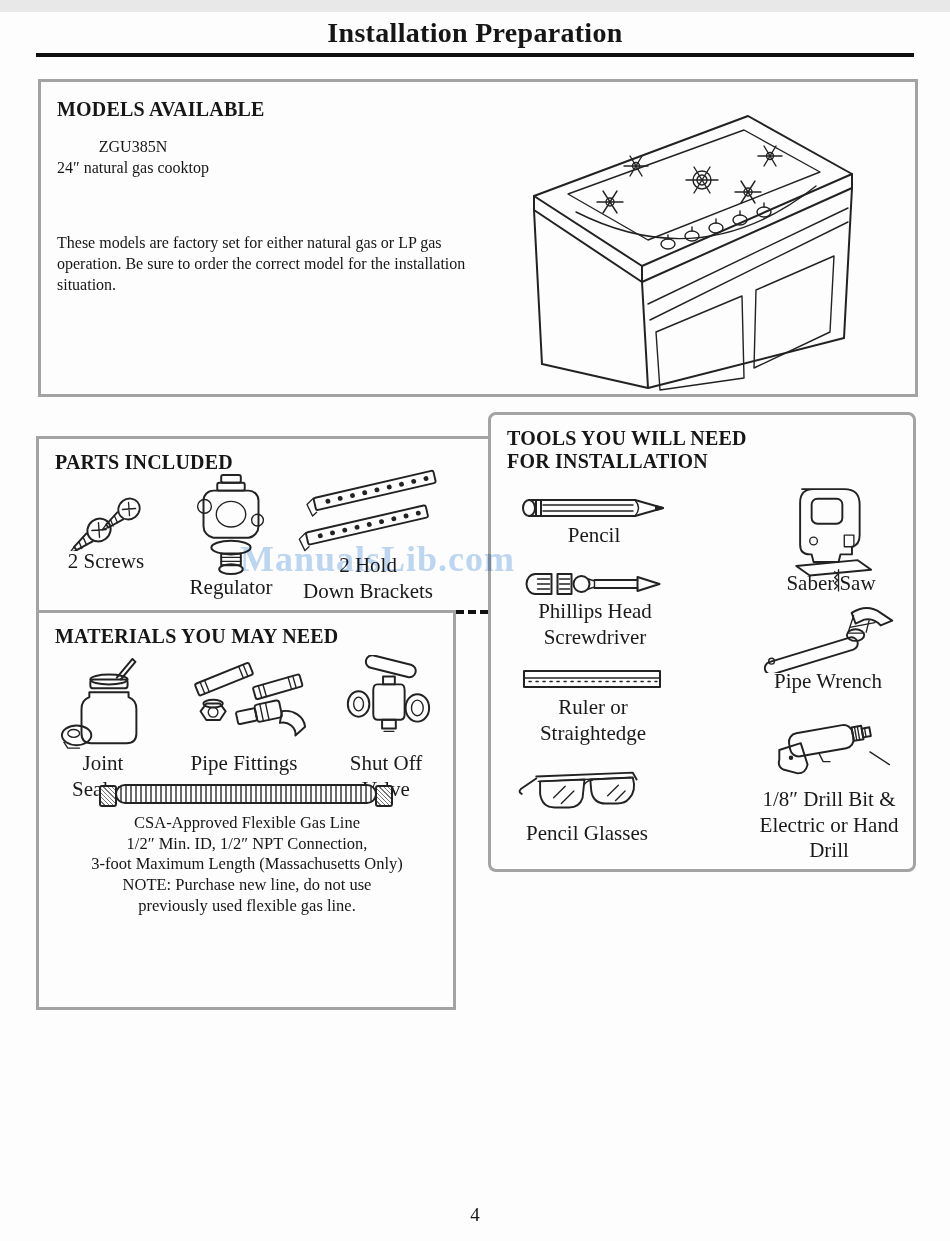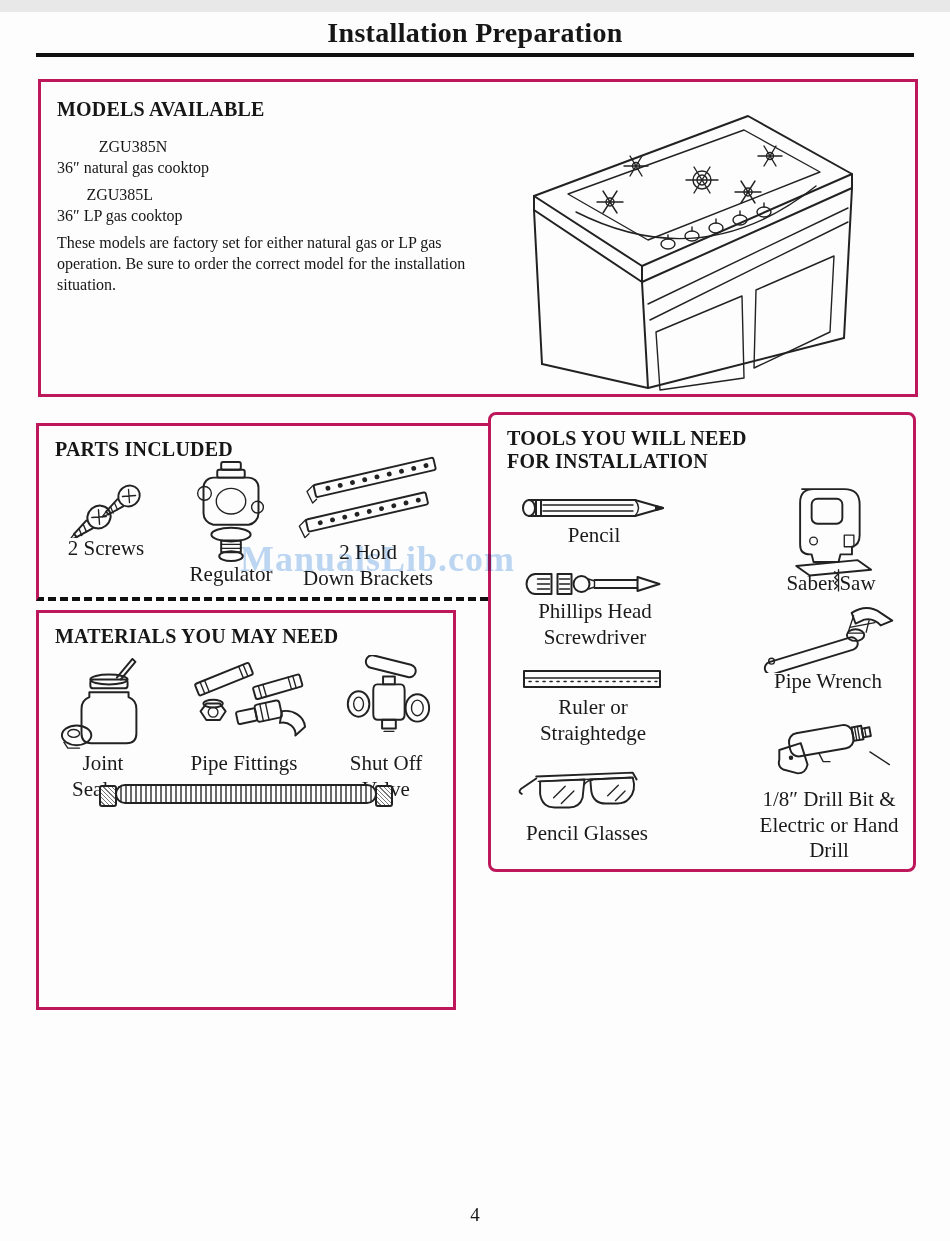--- a/index.html
+++ b/index.html
@@ -6,30 +6,30 @@
   html,body { background:#e8e8e8; }
   .page {
     position:relative; width:950px; height:1241px; margin:12px auto;
     background:#fdfdfd; overflow:hidden;
     font-family:Liberation Serif, serif; color:#161616;
   }
   .title { position:absolute; top:5px; left:0; right:0; text-align:center;
            font-size:28px; font-weight:700; letter-spacing:0.3px; }
   .title-rule { position:absolute; top:41px; left:36px; width:878px; height:4px; background:#101010; }
 
-  .box { position:absolute; border:3px solid #be185d; background:#fdfdfd; }
+  .box { position:absolute; border:3px solid #a3a3a3; background:#fdfdfd; }
   .box h2 { font-size:20px; font-weight:700; letter-spacing:0.2px; white-space:pre-line; line-height:1.15; }
 
   .models-box { left:38px; top:67px; width:880px; height:318px; }
   .models-box h2 { position:absolute; left:16px; top:16px; }
   .model-entry { position:absolute; left:16px; font-size:16px; line-height:1.3; }
   .model-entry .code { display:block;text-align:center; }
   .models-note { position:absolute; left:16px; top:150px; width:430px; font-size:16px; line-height:1.32; }
 
-  .parts-box { left:36px; top:411px; width:500px; height:178px; border-bottom:4px dashed #101010; }
+  .parts-box { left:36px; top:424px; width:500px; height:178px; border-bottom:4px dashed #101010; }
   .parts-box h2 { position:absolute; left:16px; top:12px; }
   .tools-box { left:488px; top:400px; width:428px; height:460px;border-radius:8px; }
   .tools-box h2 { position:absolute; left:16px; top:12px; }
   .materials-box { left:36px; top:598px; width:420px; height:400px; }
   .materials-box h2 { position:absolute; left:16px; top:12px; }
 
   .item { position:absolute; }
   .art { position:absolute; }
   .cap { position:absolute; font-size:21px; line-height:1.22; text-align:center;
          white-space:pre-line; color:#1a1a1a; }
@@ -60,25 +60,21 @@
 
 <div class="page">
 
   <h1 class="title">Installation Preparation</h1>
   <div class="title-rule"></div>
 
   <section class="box models-box">
     <h2>MODELS AVAILABLE</h2>
     <div class="model-entry" style="top:55px;">
       <span class="code">ZGU385N</span>
-      <span class="desc">36″ natural gas cooktop</span>
-    </div>
-    <div class="model-entry" style="top:103px;">
-      <span class="code">ZGU385L</span>
-      <span class="desc">36″ LP gas cooktop</span>
+      <span class="desc">24″ natural gas cooktop</span>
     </div>
     <p class="models-note">These models are factory set for either natural gas or LP gas operation. Be sure to order the correct model for the installation situation.</p>
 
     <div class="art" style="left:472px; top:10px;">
       <svg width="350" height="300" viewBox="0 0 340 300">
         <g class="lines">
 
           <path d="M16,104 L230,24 L334,82 L124,174 Z"></path>
           <path d="M16,104 V118 M334,82 V96 M124,174 V190"></path>
           <path d="M16,118 L124,190 L334,96"></path>
@@ -390,17 +386,22 @@
         </svg>
       </div>
       <figcaption class="cap" style="left:288px; top:138px; width:118px;">Shut Off
 Valve</figcaption>
     </figure>
 
     <div class="hose-wrap">
       <div class="hose"></div>
     </div>
 
+    <p class="gas-note">CSA-Approved Flexible Gas Line
+1/2″ Min. ID, 1/2″ NPT Connection,
+3-foot Maximum Length (Massachusetts Only)
+NOTE: Purchase new line, do not use
+previously used flexible gas line.</p>
   </section>
 
   <div class="watermark" style="color: rgb(183, 211, 242);">ManualsLib.com</div>
   <div class="page-number">4</div>
 </div>
 
 </body></html>

